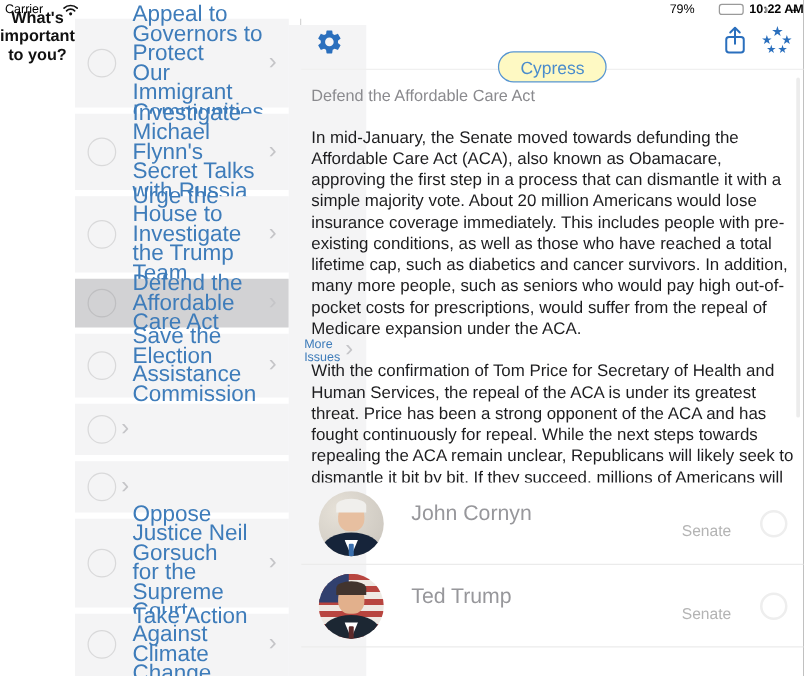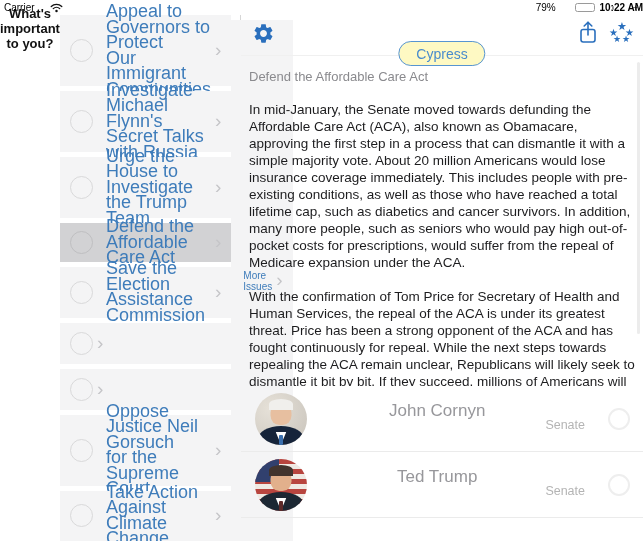--- a/index.html
+++ b/index.html
@@ -76,21 +76,21 @@
   .av-cornyn .av-hair { background:#f0efec; }
   .av-cruz .av-hair { background:#42342e; }
   .av-suit { position:absolute; bottom:-7px; left:50%; transform:translateX(-50%); width:46px; height:26px; border-radius:50% 50% 0 0; }
   .av-cornyn .av-suit { background:#16243a; }
   .av-cruz .av-suit { background:#1c2733; }
   .av-shirt { position:absolute; bottom:0; left:50%; transform:translateX(-50%); width:11px; height:13px;
               background:#fff; clip-path:polygon(0 0,100% 0,50% 100%); }
   .av-tie { position:absolute; bottom:0; left:50%; transform:translateX(-50%); width:4px; height:10px; border-radius:1px; }
   .av-cornyn .av-tie { background:#3a6fae; }
   .av-cruz .av-tie { background:#5d2a2a; }
-  .rep-name { flex:1; margin-left:22px; font-size:17px; color:#97979b; align-self:flex-start; margin-top:15px;text-align:center; }
+  .rep-name { flex:1; margin-left:22px; font-size:17px; color:#97979b; align-self:flex-start; margin-top:15px; }
   .rep-chamber { font-size:12.5px; color:#b4b4b4; margin-right:23px; margin-top:12px; }
   .rep-radio { width:22px; height:22px; border:2px solid #eeeeee; border-radius:50%; flex:none; background:transparent; }
 </style>
 </head>
 <body>
 
 <div class="screen">
 
   <div class="statusbar">
     <div class="sb-left">

